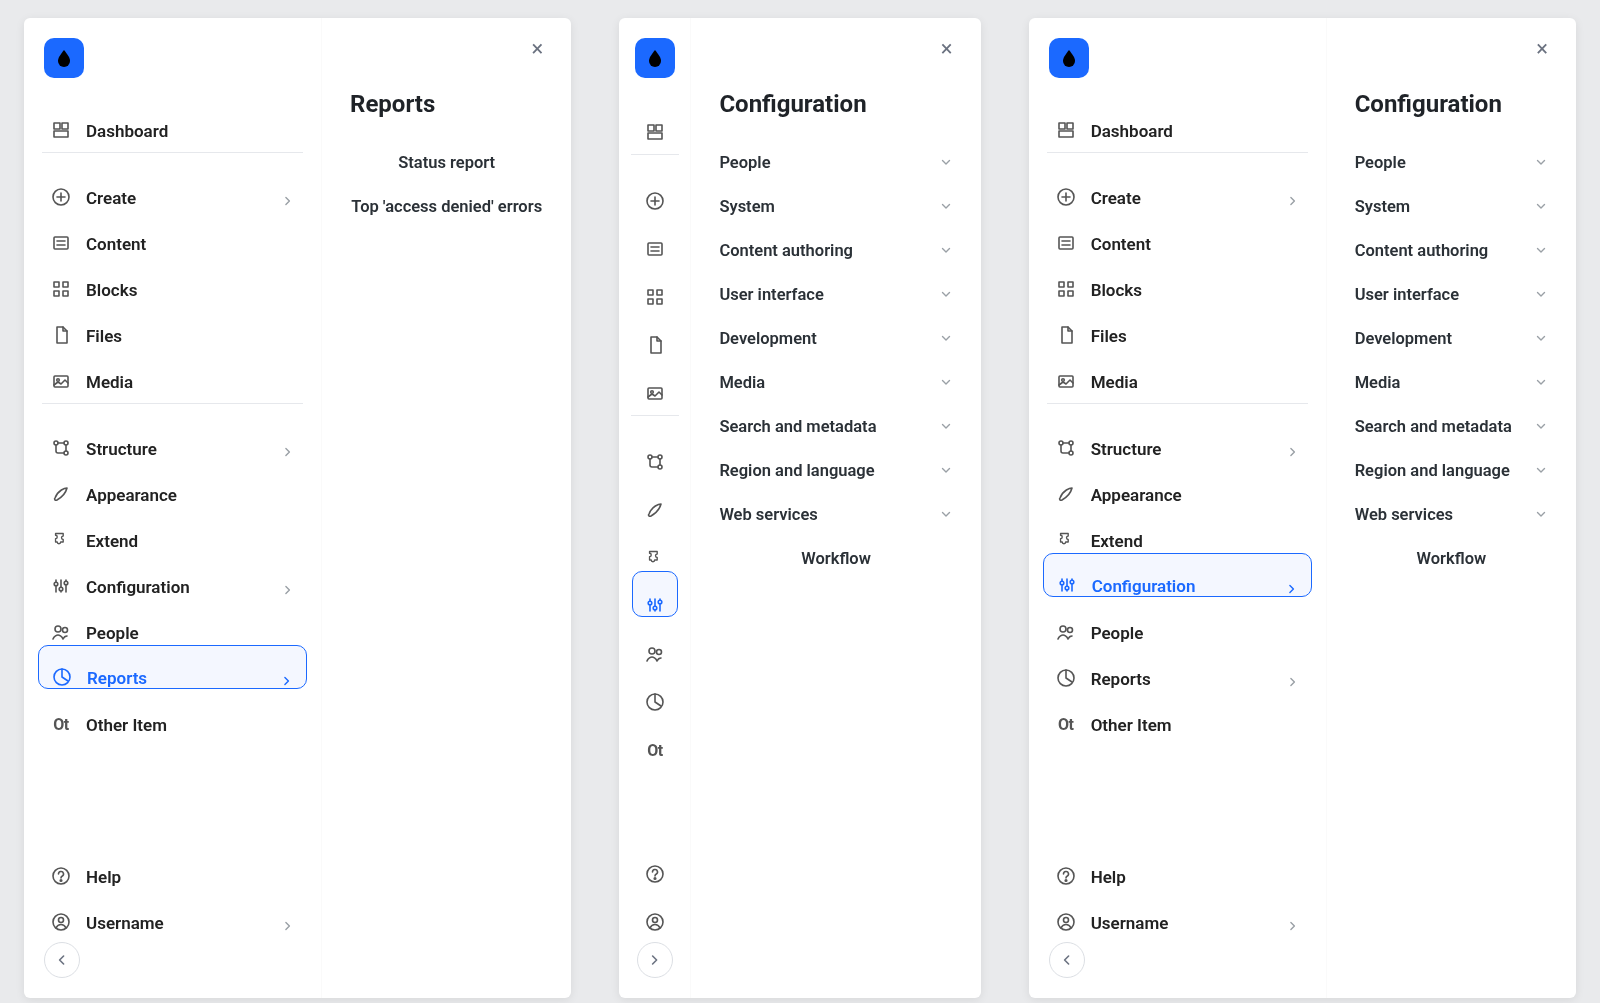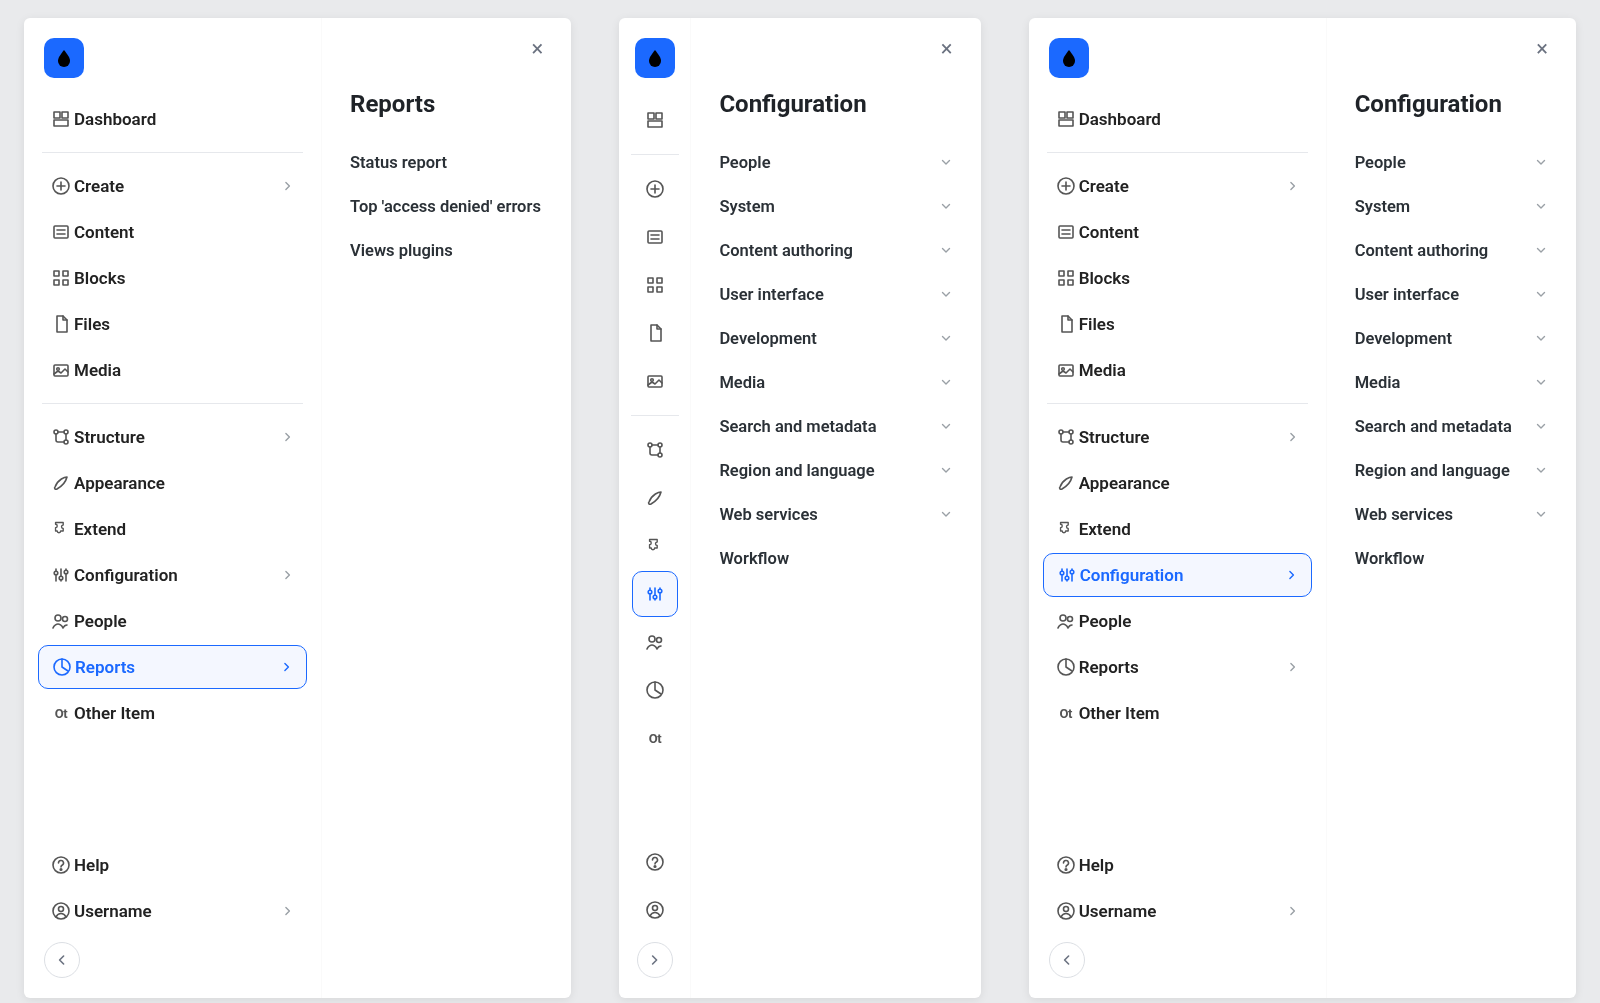--- a/index.html
+++ b/index.html
@@ -46,22 +46,22 @@
     align-items: center;
     justify-content: center;
     margin-bottom: 18px;
     margin-left: 6px;
   }
   .sidebar.icononly .logo { margin-left: 0; }
   .logo svg { width: 20px; height: 20px; fill: #fff; }
 
   .nav-item {
     display: flex;
-    align-items: center;
-    gap: 2px;
+    align-items: flex-end;
+    gap: 14px;
     height: 44px;
     padding: 0 12px;
     border-radius: 10px;
     font-size: 17px;
     font-weight: 600;
     color: #222;
     cursor: pointer;
     margin: 1px 0;
     position: relative;
   }
@@ -108,21 +108,21 @@
     border: 1.5px solid #dcdfe4;
     border-radius: 50%;
     display:flex;align-items:center;justify-content:center;
     color:#6b7280;
     margin: 8px 0 0 6px;
     cursor:pointer;
   }
   .sidebar.icononly .collapse-btn { margin-left: 0; }
 
   .ot-icon {
-    font-size: 13px;
+    font-size: 16px;
     font-weight: 700;
     color: #555;
     letter-spacing: -0.5px;
   }
 
   
   .flyout {
     flex: 1;
     padding: 20px 28px;
     position: relative;
@@ -144,20 +144,21 @@
     margin: 52px 0 22px 0;
   }
   .sub-item {
     display:flex;
     align-items:center;
     height: 44px;
     font-size: 16.5px;
     font-weight: 600;
     color: #2b3137;
     cursor:pointer;
+    justify-content:center;
   }
   .sub-item .chev {
     margin-left:auto;
     color:#9aa0a6;
     width:14px;height:14px;
     display:flex;align-items:center;justify-content:center;
   }
 
   svg { stroke-linecap: round; stroke-linejoin: round; }
 </style>
@@ -416,23 +417,20 @@
       <span>×</span>
     </div>
     <h2>Reports</h2>
     <div id="p1-list">
         <div class="sub-item">
           <span>Status report</span>
         </div>
         <div class="sub-item">
           <span>Top 'access denied' errors</span>
         </div>
-        <div class="sub-item">
-          <span>Views plugins</span>
-        </div>
       </div>
   </div>
 </div>
 
 <div class="panel-group" style="flex:0.66">
   <div class="sidebar icononly">
     <div class="logo">
       <svg viewBox="0 0 20 20">
           <use href="#i-drop"></use>
         </svg>

